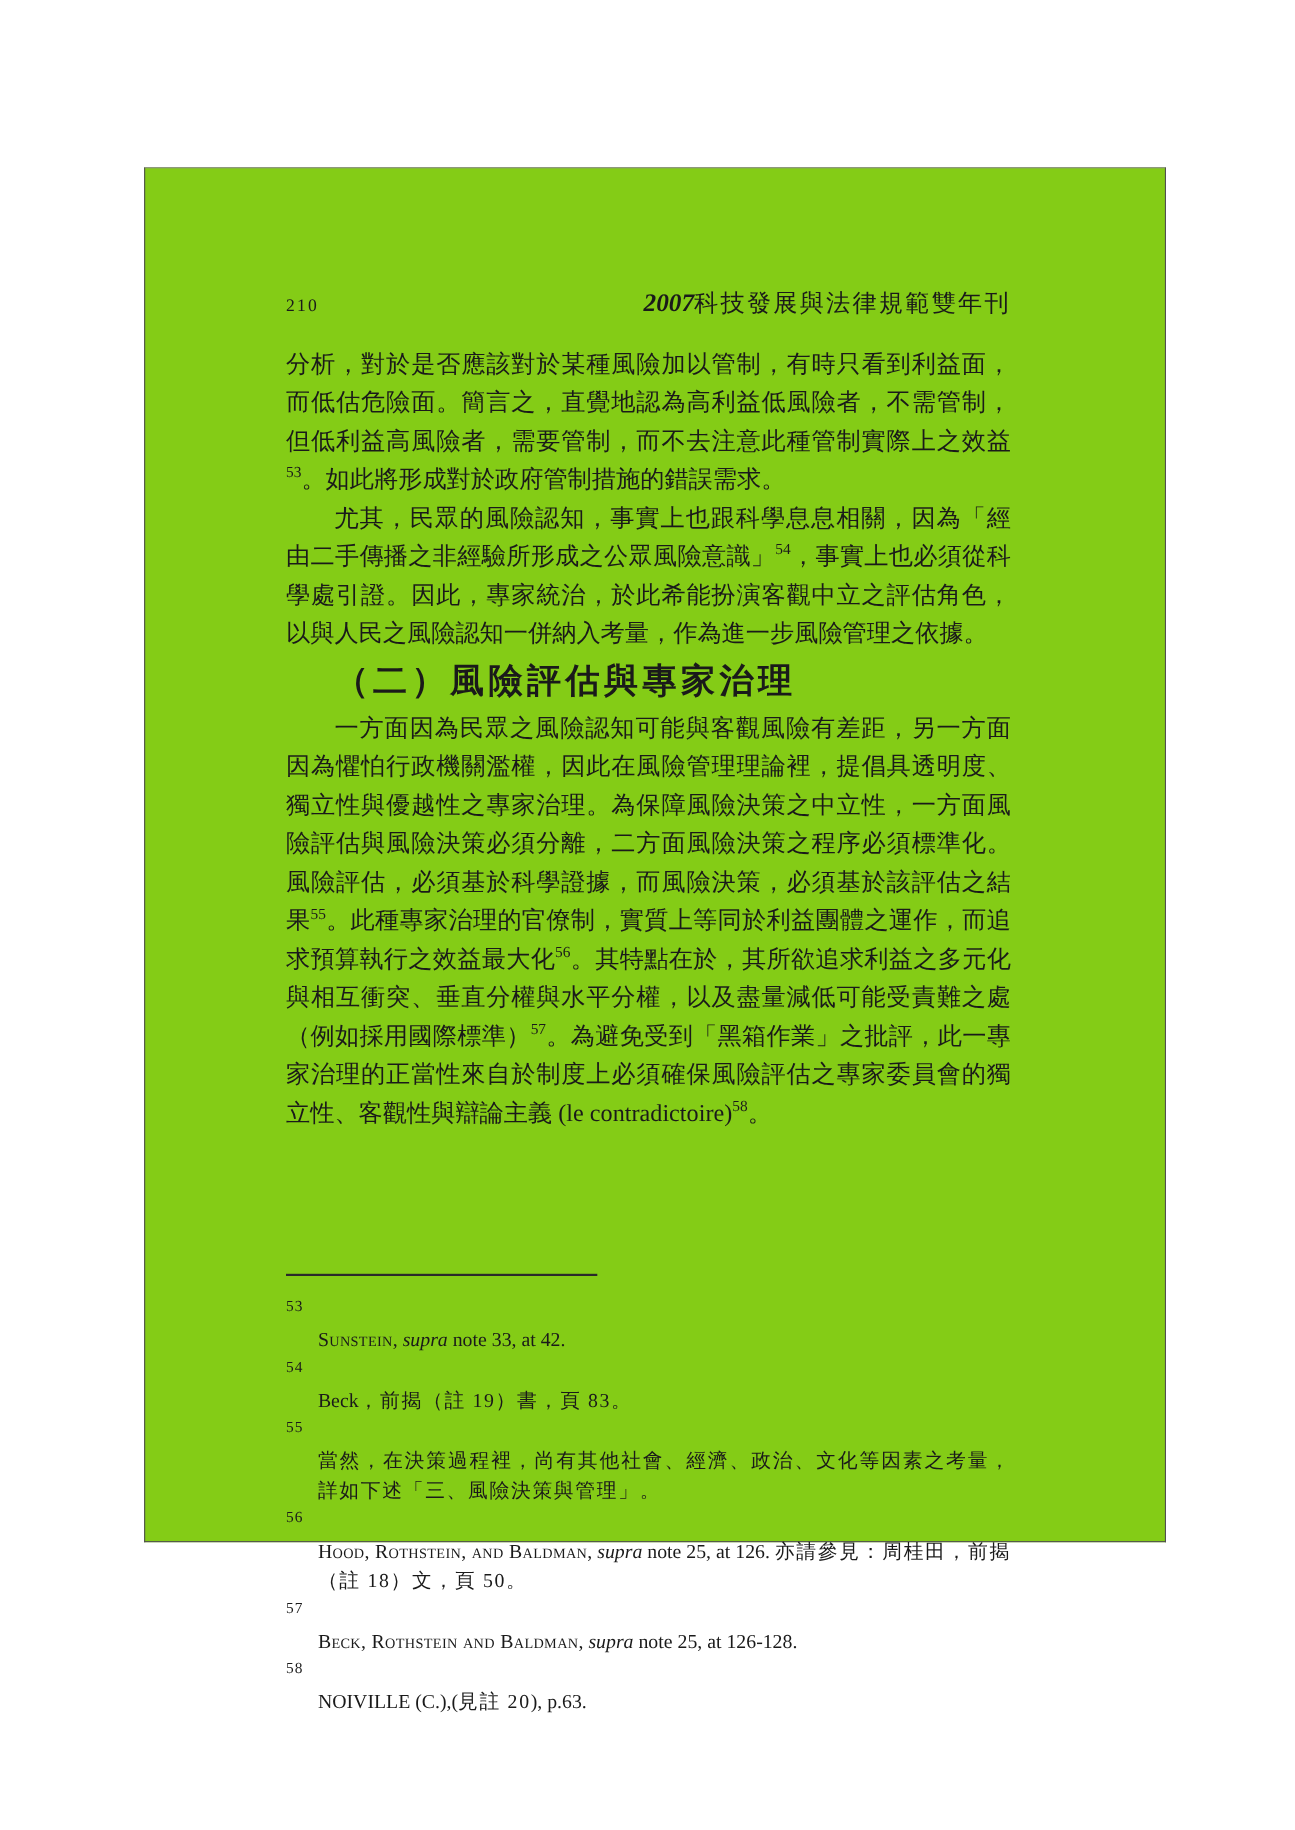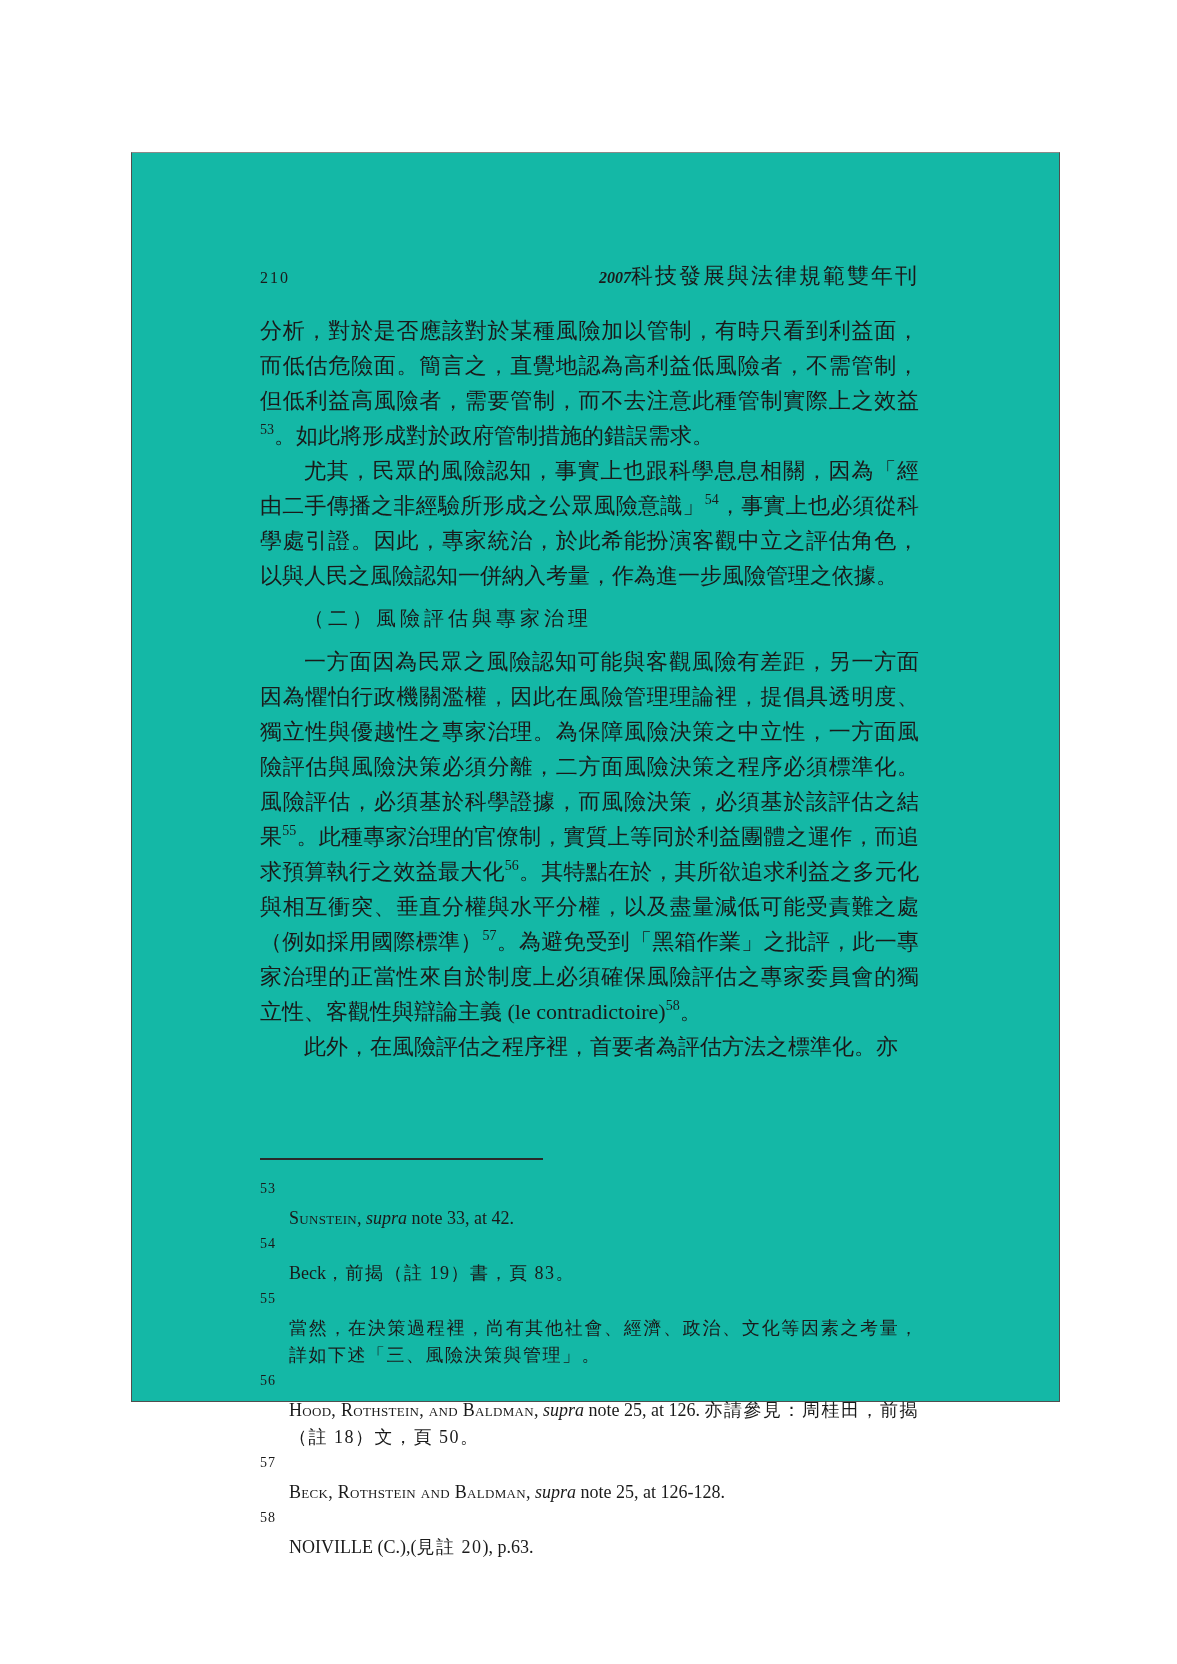--- a/index.html
+++ b/index.html
@@ -14,21 +14,21 @@
     font-family: "Liberation Serif", serif;
     color: #1a1a1a;
     overflow: hidden;
   }
   .page-frame {
     position: absolute;
     left: 131px;
     top: 152px;
     width: 929px;
     height: 1250px;
-    background: #14b8a6;
+    background: #84cc16;
     border: 1px solid #4f4f4f;
     border-top-color: #8a8a8a;
     box-sizing: border-box;
   }
   .page-header {
     position: absolute;
     top: 108px;
     left: 128px;
     width: 659px;
     display: flex;
@@ -41,21 +41,21 @@
     font-family: "Liberation Serif", serif;
   }
   .journal-title {
     font-size: 22px;
     letter-spacing: 2px;
     white-space: nowrap;
   }
   .journal-title .year {
     font-weight: bold;
     font-style: italic;
-    font-size: 16px;
+    font-size: 23px;
     letter-spacing: 0;
   }
   .body-text {
     position: absolute;
     top: 160px;
     left: 128px;
     width: 659px;
     font-size: 22px;
     line-height: 35px;
     text-align: justify;
@@ -66,23 +66,23 @@
   .fnref {
     font-size: 14px;
     line-height: 0;
     vertical-align: baseline;
     position: relative;
     top: -9px;
   }
   .section-heading {
     margin: 8px 0;
     padding-left: 44px;
-    font-size: 20px;
+    font-size: 31px;
     letter-spacing: 4px;
-    font-weight: normal;
+    font-weight: bold;
   }
   .footnote-separator {
     position: absolute;
     top: 1005px;
     left: 128px;
     width: 283px;
     height: 2px;
     background: #2a2a2a;
   }
   .footnotes {
@@ -124,21 +124,20 @@
     <span class="journal-title">
       <span class="year">2007</span><span>科技發展與法律規範雙年刊</span>
     </span>
   </div>
 
   <div class="body-text">
       <p class="para"><span class="cjk">分析，對於是否應該對於某種風險加以管制，有時只看到利益面，而低估危險面。簡言之，直覺地認為高利益低風險者，不需管制，但低利益高風險者，需要管制，而不去注意此種管制實際上之效益</span><sup class="fnref">53</sup><span class="cjk">。如此將形成對於政府管制措施的錯誤需求。</span></p>
       <p class="para indent"><span class="cjk">尤其，民眾的風險認知，事實上也跟科學息息相關，因為「經由二手傳播之非經驗所形成之公眾風險意識」</span><sup class="fnref">54</sup><span class="cjk">，事實上也必須從科學處引證。因此，專家統治，於此希能扮演客觀中立之評估角色，以與人民之風險認知一併納入考量，作為進一步風險管理之依據。</span></p>
       <div class="section-heading">（二）風險評估與專家治理</div>
       <p class="para indent"><span class="cjk">一方面因為民眾之風險認知可能與客觀風險有差距，另一方面因為懼怕行政機關濫權，因此在風險管理理論裡，提倡具透明度、獨立性與優越性之專家治理。為保障風險決策之中立性，一方面風險評估與風險決策必須分離，二方面風險決策之程序必須標準化。風險評估，必須基於科學證據，而風險決策，必須基於該評估之結果</span><sup class="fnref">55</sup><span class="cjk">。此種專家治理的官僚制，實質上等同於利益團體之運作，而追求預算執行之效益最大化</span><sup class="fnref">56</sup><span class="cjk">。其特點在於，其所欲追求利益之多元化與相互衝突、垂直分權與水平分權，以及盡量減低可能受責難之處（例如採用國際標準）</span><sup class="fnref">57</sup><span class="cjk">。為避免受到「黑箱作業」之批評，此一專家治理的正當性來自於制度上必須確保風險評估之專家委員會的獨立性、客觀性與辯論主義 (le contradictoire)</span><sup class="fnref">58</sup><span class="cjk">。</span></p>
-      <p class="para indent"><span class="cjk">此外，在風險評估之程序裡，首要者為評估方法之標準化。亦</span></p>
     </div>
 
   <div class="footnote-separator"></div>
 
   <div class="footnotes">
       <div class="footnote-item">
         <span class="footnote-number">53</span>
         <div class="footnote-text"><span class="smallcaps">Sunstein</span><span class="latin">, </span><span class="italic">supra</span><span class="latin"> note 33, at 42.</span></div>
       </div>
       <div class="footnote-item">

